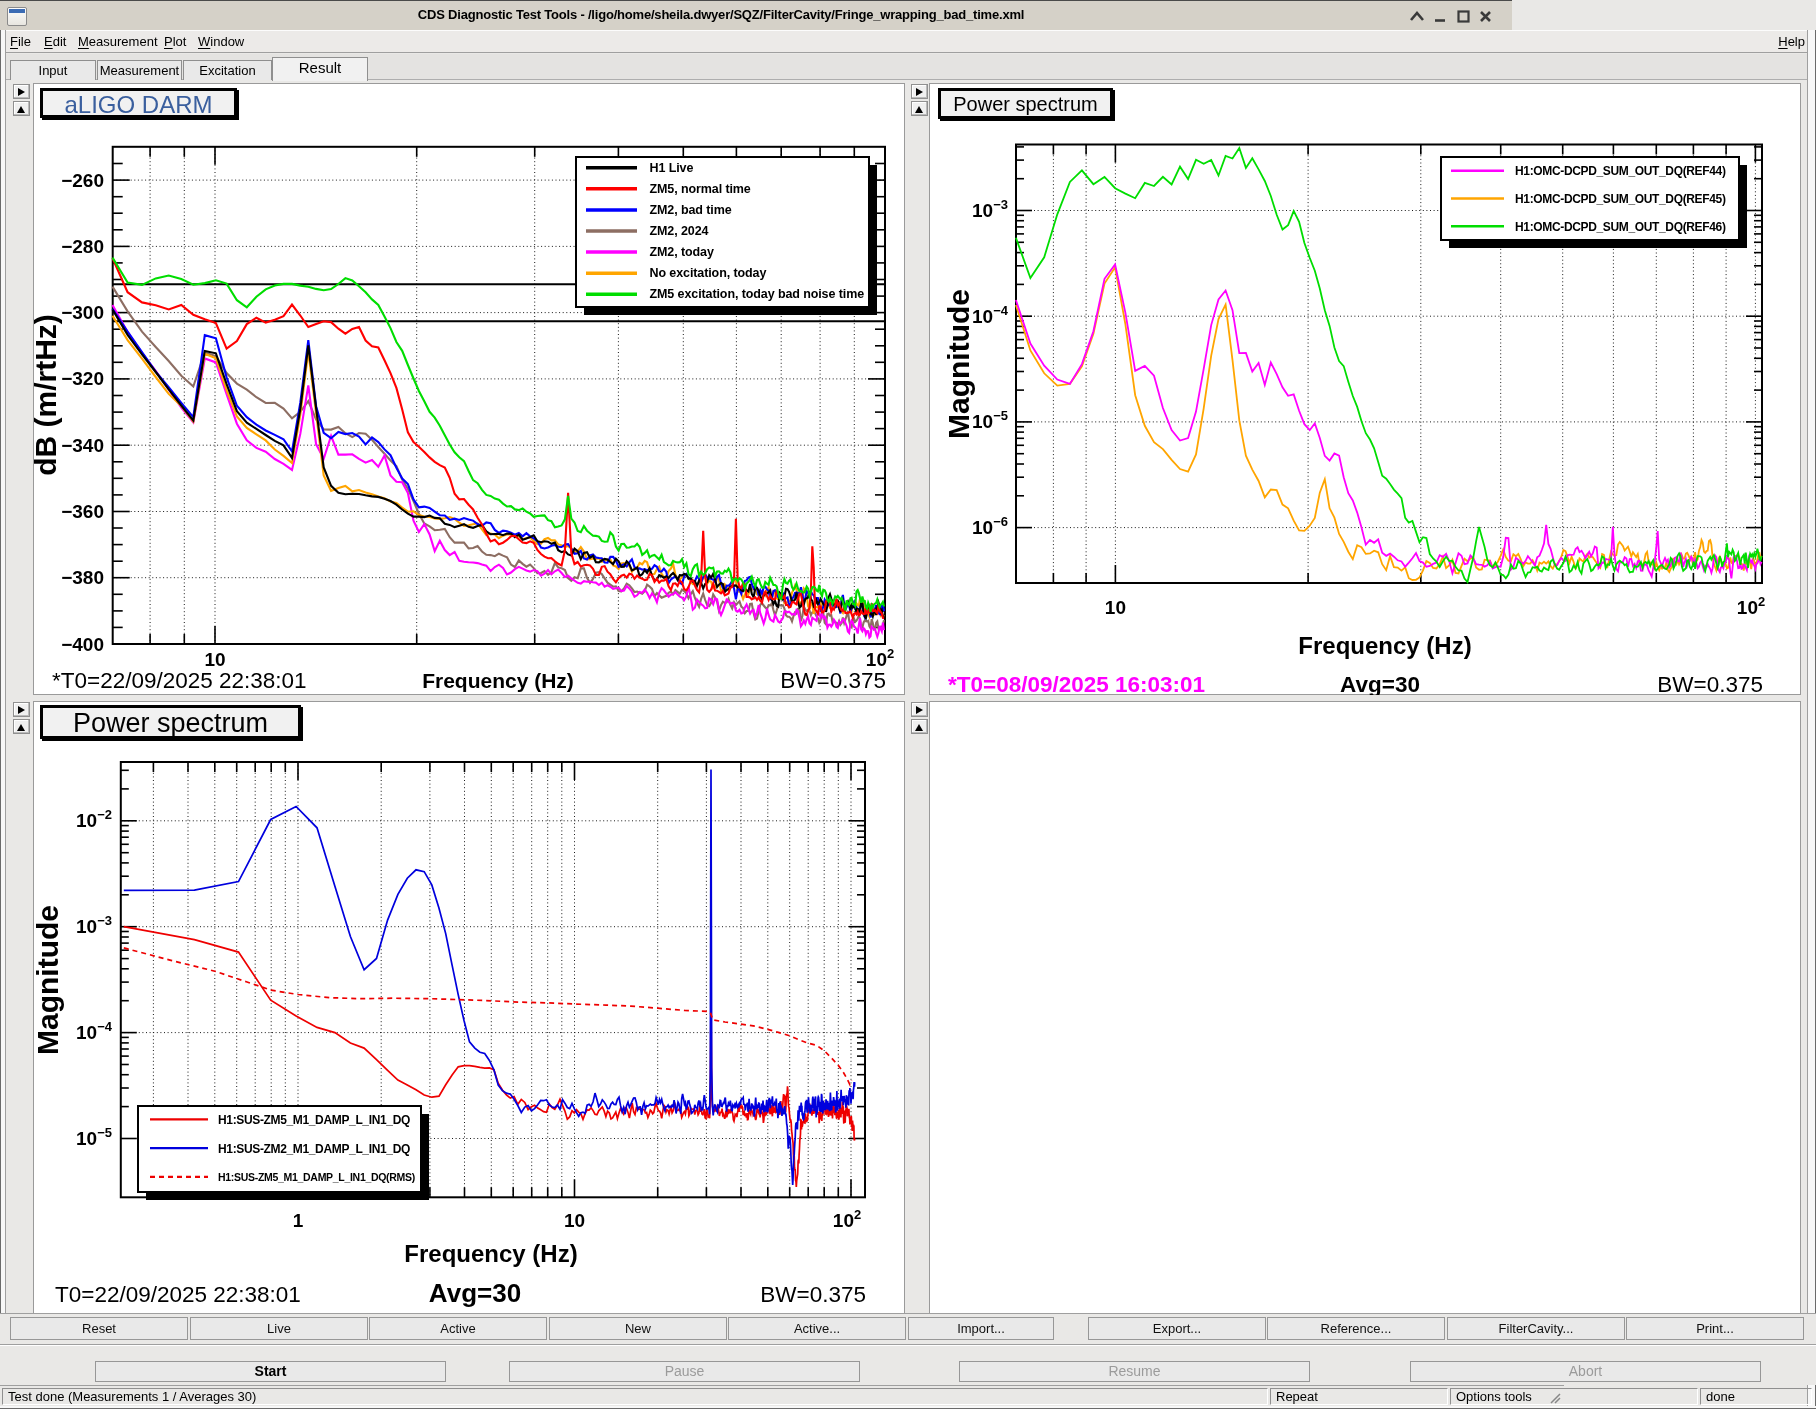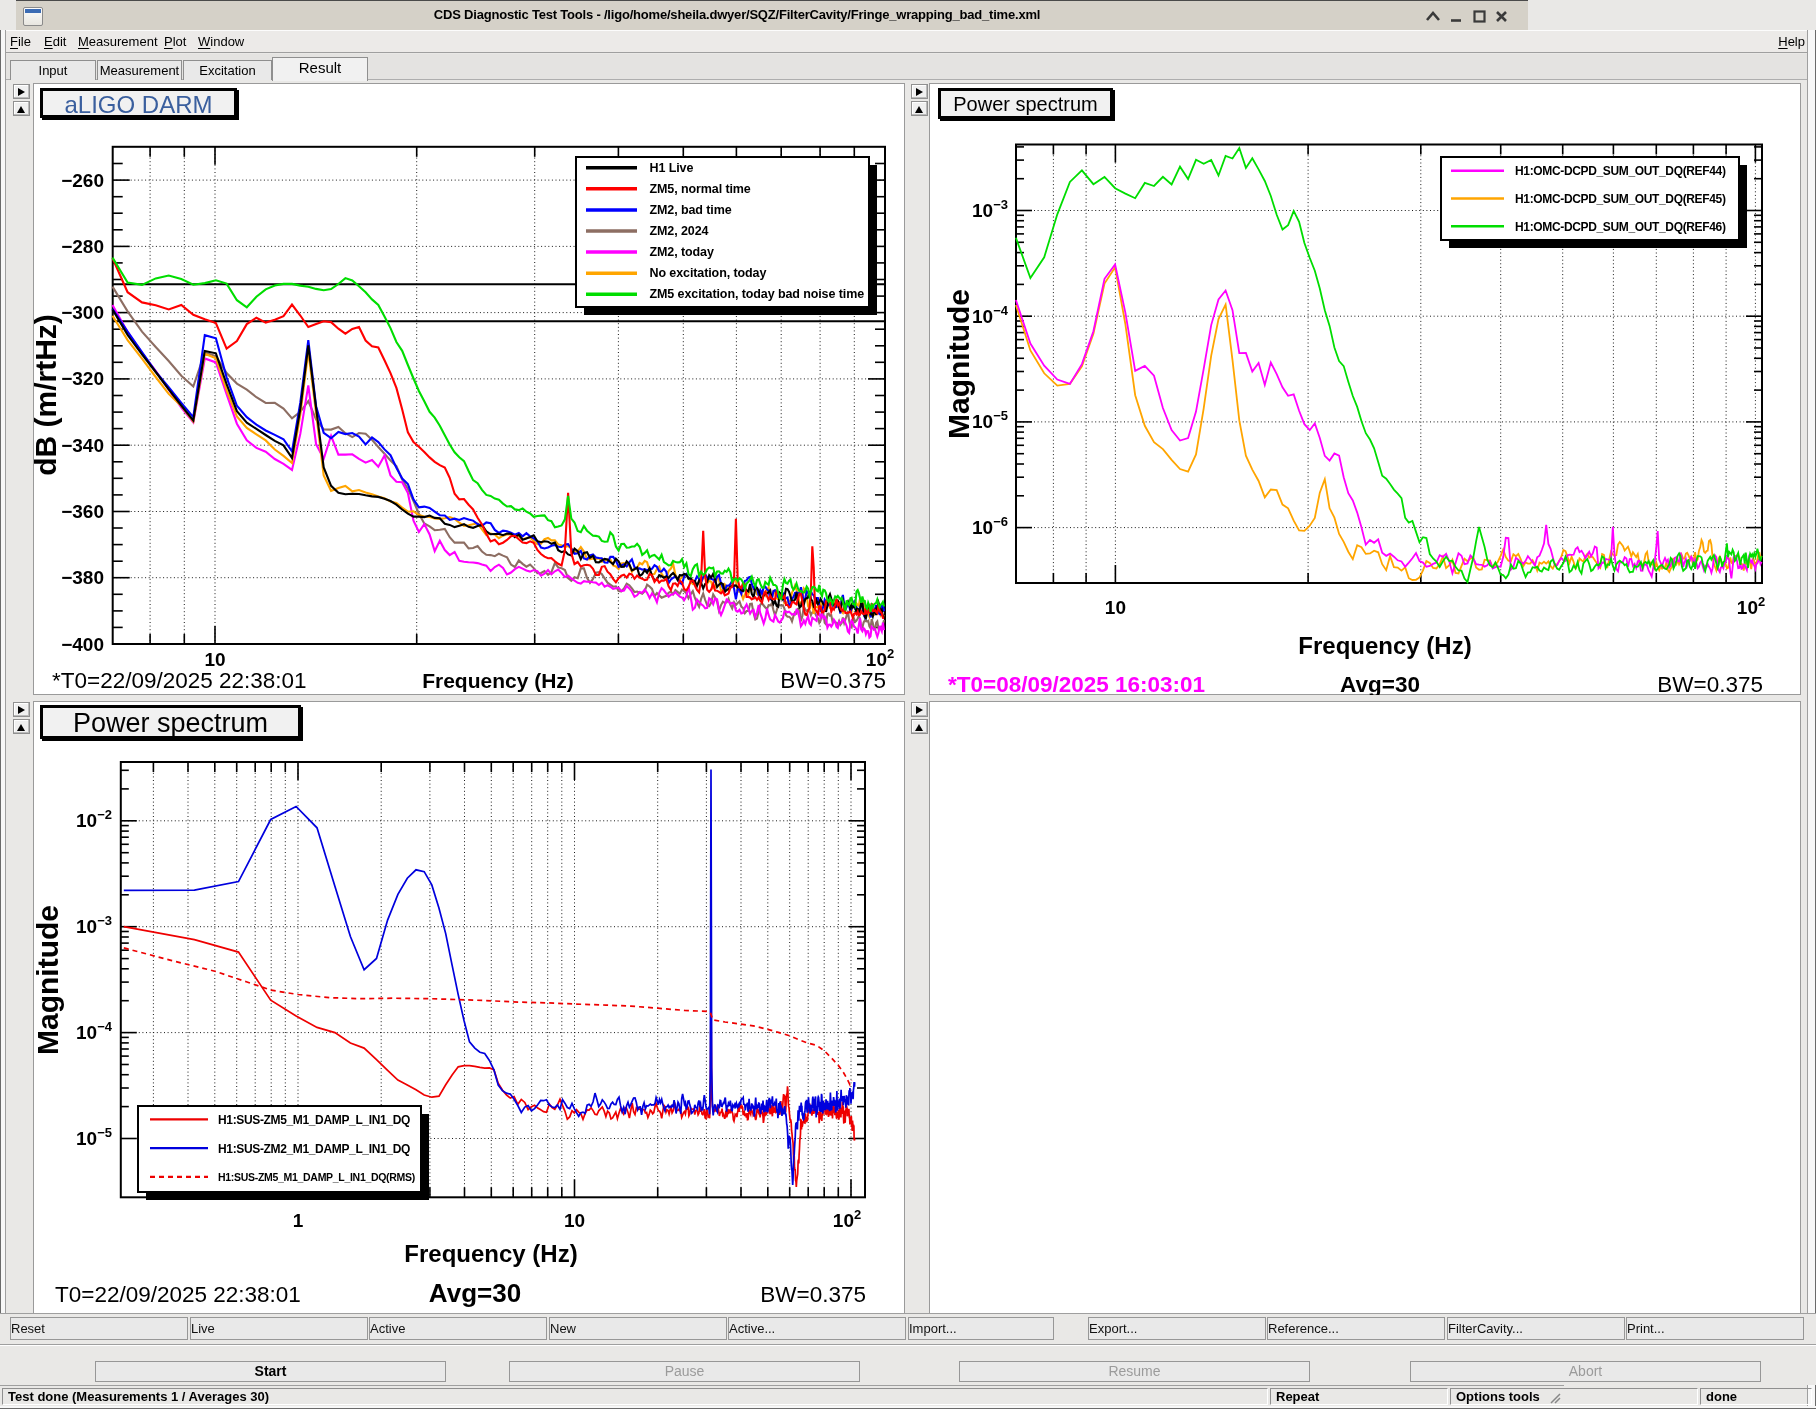--- a/index.html
+++ b/index.html
@@ -1,16 +1,16 @@
 <!DOCTYPE html>
 <html><head><meta charset="utf-8"><style>
 * { margin:0; padding:0; box-sizing:border-box; }
 html,body { width:1816px; height:1409px; overflow:hidden; }
 body { font-family:"Liberation Sans",sans-serif; background:#e9e8e6; position:relative; }
-.titlebar { position:absolute; left:0; top:0; width:1512px; height:30px; background:#d5d1c8; border-top:1px solid #4a4a4a;margin-left:16px; }
+.titlebar { position:absolute; left:0; top:0; width:1512px; height:30px; background:#d5d1c8; border-top:1px solid #4a4a4a; }
 .titlebar .txt { position:absolute; left:0; right:0; top:6px; text-align:center; font-size:13px; letter-spacing:-0.2px; font-weight:bold; color:#000; }
 .icon { position:absolute; left:7px; top:6px; width:20px; height:19px; background:linear-gradient(#fdfdfd,#e8e6e0); border:1px solid #8a8a8a; border-radius:2px; }
 .icon:before { content:""; position:absolute; left:1px; right:1px; top:1px; height:4px; background:#3c6cb4; }
 .menubar { position:absolute; left:0; top:30px; width:1816px; height:23px; background:#eceae8; border-top:1px solid #fcfcfc; border-bottom:1px solid #9f9f9f; font-size:13px; }
 .menubar span { position:absolute; top:3px; }
 .menubar u { text-decoration:underline; text-underline-offset:2px; }
 .tabrow { position:absolute; left:0; top:54px; width:1816px; height:26px; background:#e4e3e1; border-bottom:1px solid #aeaeae; }
 .tab { position:absolute; top:6px; height:20px; background:#e9e9e9; border:1px solid #8f8f8f; border-bottom:none; font-size:13px; text-align:center; line-height:19px; }
 .tab.active { top:3px; height:24px; background:#f1f1f1; font-size:15px; z-index:2; }
 .content { position:absolute; left:0; top:80px; width:1816px; height:1233px; background:#e9e8e6; }
@@ -28,25 +28,25 @@
 svg .lg2 { font-size:12px; font-weight:bold; letter-spacing:-0.35px; }
 svg .lg3 { font-size:10.5px; font-weight:bold; letter-spacing:-0.3px; }
 svg .bt { font-size:22.5px; }
 svg .f21 { font-size:21px; }
 svg .bold { font-weight:bold; }
 svg .f24 { font-size:24px; }
 .leftedge { position:absolute; left:0; top:30px; width:6px; height:1379px; background:#f7f7f7; border-left:1px solid #6a6a6a; border-right:1px solid #9f9f9f; }
 .rightedge { position:absolute; right:0; top:30px; width:9px; height:1379px; background:#f7f7f7; border-right:1px solid #6a6a6a; border-left:1px solid #9f9f9f; }
 .botedge { position:absolute; left:0; bottom:0; width:1816px; height:3px; background:#f7f7f7; border-bottom:1px solid #6a6a6a; }
 .toolrow { position:absolute; left:0; top:1313px; width:1816px; height:31px; background:#e9e8e6; border-top:1px solid #9f9f9f; }
-.tb { position:absolute; top:3px; height:23px; background:#e9e9e9; border:1px solid #979797; font-size:13px; text-align:left; line-height:21px; color:#111; }
+.tb { position:absolute; top:3px; height:23px; background:#e9e9e9; border:1px solid #979797; font-size:13px; text-align:center; line-height:21px; color:#111; }
 .btnrow { position:absolute; left:0; top:1344px; width:1816px; height:41px; background:#e9e8e6; border-top:1px solid #9f9f9f; box-shadow:inset 0 1px 0 #fff; }
 .bb { position:absolute; top:16px; width:351px; height:21px; border:1px solid #979797; background:#e9e9e9; font-size:14px; color:#9b9b9b; text-align:center; line-height:19px; }
 .bb.en { color:#000; font-weight:bold;margin-left:38px; }
-.statusbar { position:absolute; left:0; top:1385px; width:1564px; height:21px; background:#e9e8e6; border-top:1px solid #9f9f9f;font-weight:bold; }
+.statusbar { position:absolute; left:0; top:1385px; width:1564px; height:21px; background:#e9e8e6; border-top:1px solid #9f9f9f; }
 .sf { position:absolute; top:2px; height:17px; border:1px solid; border-color:#8f8f8f #fff #fff #8f8f8f; font-size:13px; line-height:15px; padding-left:5px; color:#000; }
 </style></head><body>
 <div class="titlebar">
     <div class="icon"></div>
     <div class="txt" style="padding-right:70px">CDS Diagnostic Test Tools - /ligo/home/sheila.dwyer/SQZ/FilterCavity/Fringe_wrapping_bad_time.xml</div>
 <svg style="position:absolute;right:3px;top:0" width="100" height="30">
       <path d="M2 19 L8 12 L14 19" fill="none" stroke="#3a3a3a" stroke-width="2.6"></path>
       <line x1="26" y1="19.5" x2="36" y2="19.5" stroke="#3a3a3a" stroke-width="2.6"></line>
       <rect x="49.5" y="10.5" width="10" height="10" fill="none" stroke="#3a3a3a" stroke-width="2.2"></rect>
       <path d="M72 11 L81 20 M81 11 L72 20" fill="none" stroke="#3a3a3a" stroke-width="2.6"></path>

